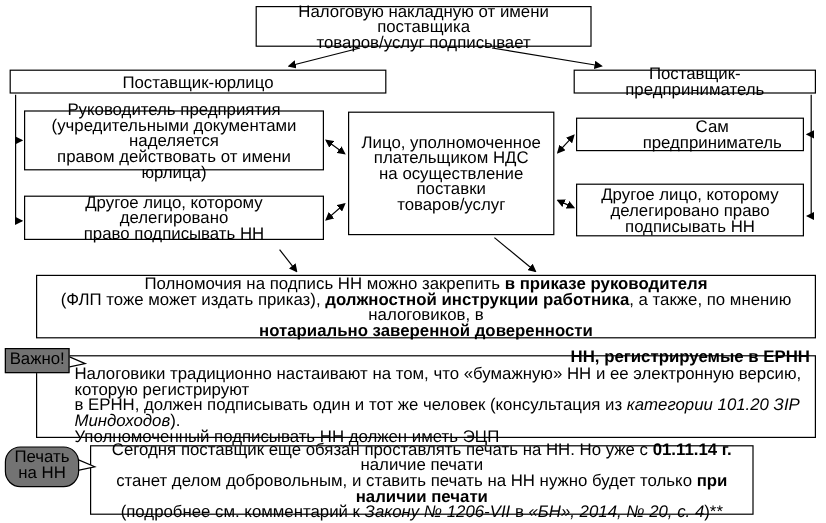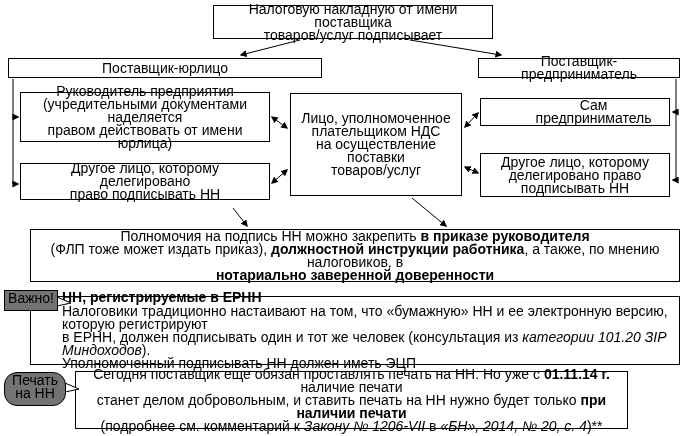--- a/index.html
+++ b/index.html
@@ -7,21 +7,21 @@
     position:relative;width:688px;height:436px;background:#fff;
     font-family:"Liberation Sans", sans-serif;font-size:14px;line-height:13px;color:#000;
     overflow:hidden;
   }
   .box{
     position:absolute;border:1px solid #000;background:#fff;box-sizing:border-box;
     display:flex;flex-direction:column;align-items:center;justify-content:center;
     text-align:center;z-index:1;padding:2px 4px;
   }
   .box .line{width:100%;}
-  .left-align{align-items:flex-start;text-align:left;padding-left:31px;}
+  .left-align{align-items:flex-end;text-align:left;padding-left:31px;}
   .left-align .title{text-align:center;font-weight:bold;margin-bottom:1px;}
   .overlay{position:absolute;left:0;top:0;z-index:5;pointer-events:none;}
   .callout{
     position:absolute;border:1px solid #000;background:#737373;box-sizing:border-box;
     display:flex;flex-direction:column;align-items:center;
     text-align:center;z-index:6;padding:1px 3px;
   }
   .b{font-weight:bold;}
   .i{font-style:italic;}
   .bi{font-weight:normal;font-style:italic;}

